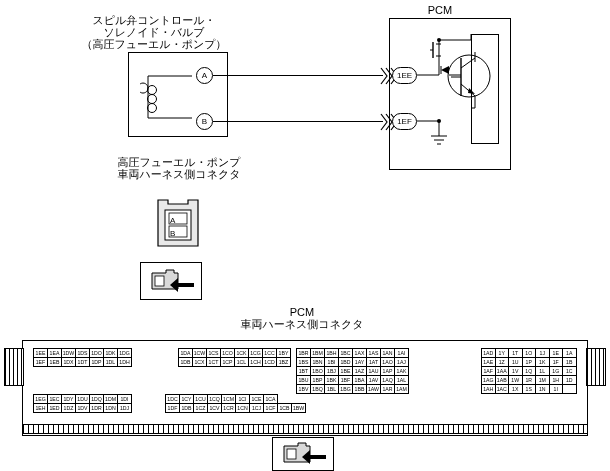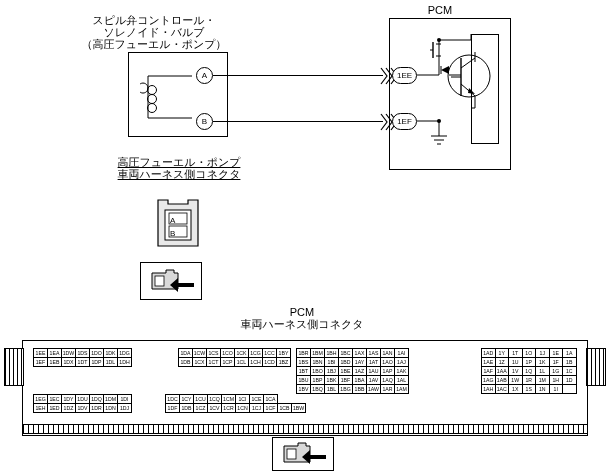--- a/index.html
+++ b/index.html
@@ -117,21 +117,21 @@
   <circle cx="50" cy="103" r="2" fill="#000"></circle>
 
   <line x1="42" y1="118" x2="58" y2="118" stroke="#000" stroke-width="1"></line>
   <line x1="45" y1="122" x2="55" y2="122" stroke="#000" stroke-width="1"></line>
   <line x1="48" y1="126" x2="52" y2="126" stroke="#000" stroke-width="1"></line>
 
   <line x1="86" y1="78" x2="86" y2="90" stroke="#000" stroke-width="1"></line>
   <line x1="86" y1="90" x2="82" y2="90" stroke="#000" stroke-width="1"></line>
 </svg>
 
-<div class="abs ttl" style="left:104px;top:156px;width:150px;text-decoration:underline;">高圧フューエル・ポンプ
+<div class="abs ttl" style="left:104px;top:156px;width:150px;">高圧フューエル・ポンプ
 車両ハーネス側コネクタ</div>
 
 <svg class="abs" style="left:152px;top:196px;" width="52" height="58" viewBox="0 0 52 58">
   <path d="M6 10 L6 4 L16 4 L16 8 L36 8 L36 4 L46 4 L46 10 L46 50 L6 50 Z" fill="#e9e9e9" stroke="#000" stroke-width="1.2"></path>
   <rect x="13" y="14" width="26" height="30" fill="#fff" stroke="#000" stroke-width="1"></rect>
   <rect x="17" y="17" width="18" height="11" fill="#fff" stroke="#000" stroke-width="0.8"></rect>
   <rect x="17" y="30" width="18" height="11" fill="#fff" stroke="#000" stroke-width="0.8"></rect>
 </svg>
 <div class="abs" style="left:170px;top:216px;font-size:8px;">A</div>
 <div class="abs" style="left:170px;top:229px;font-size:8px;">B</div>

